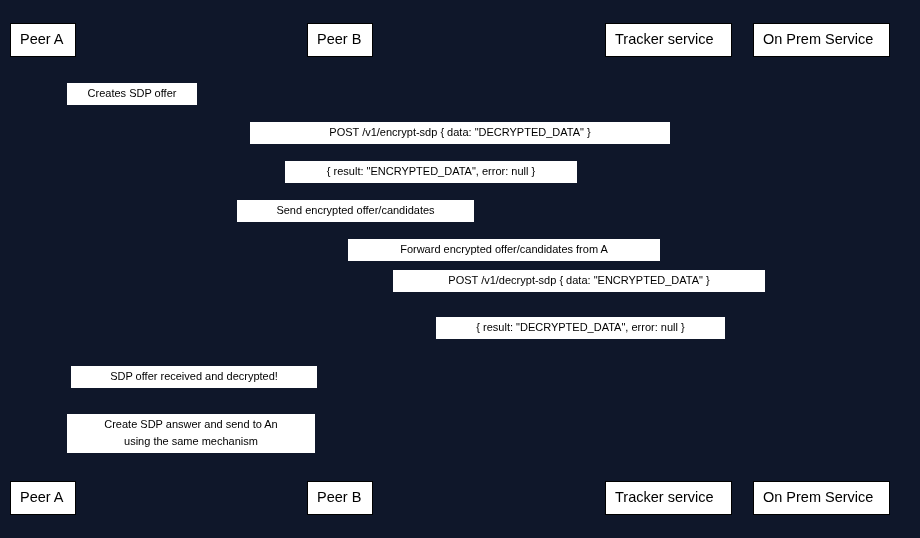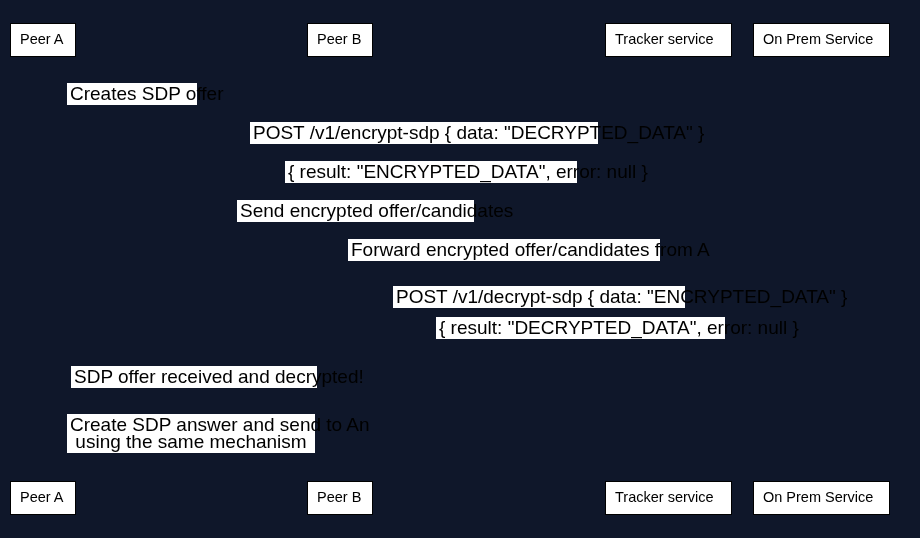--- a/index.html
+++ b/index.html
@@ -24,43 +24,43 @@
     line-height: 1;
     padding: 8px 9px 9px 9px;
     white-space: nowrap;
     box-sizing: border-box;
     text-align: left;
   }
   .msg {
     position: absolute;
     background: #ffffff;
     color: #000000;
-    font-size: 19px;
+    font-size: 11px;
     line-height: 17px;
     padding: 2px 3px 3px 3px;
     white-space: pre;
     box-sizing: border-box;
     text-align: center;
   }
 </style>
 </head>
 <body>
 
 <div id="diagram">
     <div class="lifeline-head" style="left: 10px; top: 23px; width: 66px;">Peer A</div>
     <div class="lifeline-foot" style="left: 10px; top: 481px; width: 66px;">Peer A</div>
     <div class="lifeline-head" style="left: 307px; top: 23px; width: 66px;">Peer B</div>
     <div class="lifeline-foot" style="left: 307px; top: 481px; width: 66px;">Peer B</div>
     <div class="lifeline-head" style="left: 605px; top: 23px; width: 127px;">Tracker service</div>
     <div class="lifeline-foot" style="left: 605px; top: 481px; width: 127px;">Tracker service</div>
     <div class="lifeline-head" style="left: 753px; top: 23px; width: 137px;">On Prem Service</div>
     <div class="lifeline-foot" style="left: 753px; top: 481px; width: 137px;">On Prem Service</div>
     <div class="msg" style="left: 67px; top: 83px; width: 130px;">Creates SDP offer</div>
-    <div class="msg" style="left: 250px; top: 122px; width: 348px;">POST /v1/encrypt-sdp { data: "DECRYPTED_DATA" }</div>
+    <div class="msg" style="left: 250px; top: 122px; width: 420px;">POST /v1/encrypt-sdp { data: "DECRYPTED_DATA" }</div>
     <div class="msg" style="left: 285px; top: 161px; width: 292px;">{ result: "ENCRYPTED_DATA", error: null }</div>
     <div class="msg" style="left: 348px; top: 239px; width: 312px;">Forward encrypted offer/candidates from A</div>
     <div class="msg" style="left: 237px; top: 200px; width: 237px;">Send encrypted offer/candidates</div>
-    <div class="msg" style="left: 393px; top: 286px; width: 292px;">POST /v1/decrypt-sdp { data: "ENCRYPTED_DATA" }</div>
+    <div class="msg" style="left: 393px; top: 270px; width: 372px;">POST /v1/decrypt-sdp { data: "ENCRYPTED_DATA" }</div>
     <div class="msg" style="left: 436px; top: 317px; width: 289px;">{ result: "DECRYPTED_DATA", error: null }</div>
     <div class="msg" style="left: 67px; top: 414px; width: 248px;">Create SDP answer and send to An
 using the same mechanism</div>
     <div class="msg" style="left: 71px; top: 366px; width: 246px;">SDP offer received and decrypted!</div>
   </div>
 
 </body></html>

